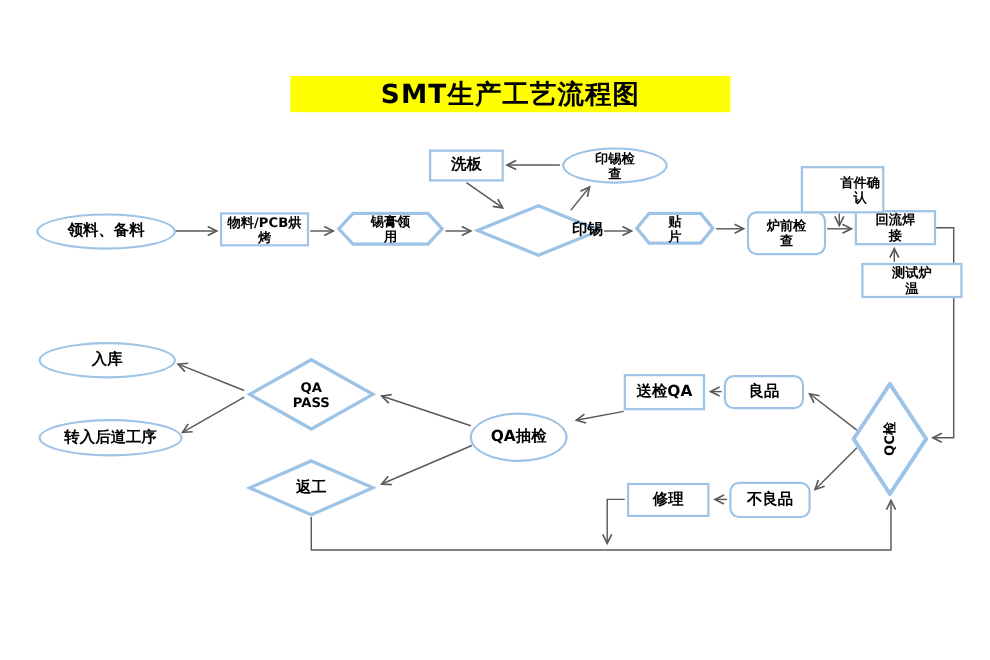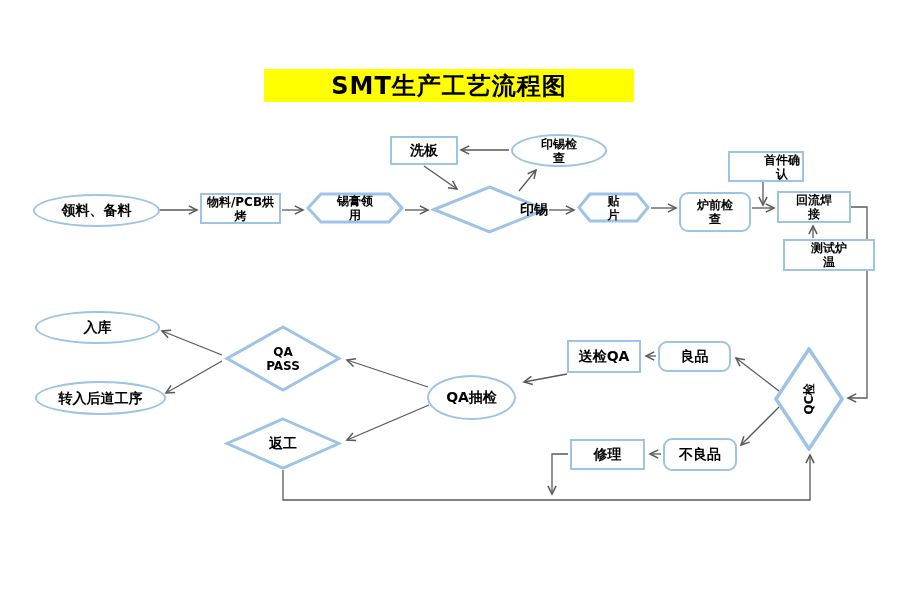--- a/index.html
+++ b/index.html
@@ -1,21 +1,21 @@
 <!DOCTYPE html>
 <html><head>
 <meta charset="utf-8">
 <style>
   html,body{margin:0;padding:0;}
   body{font-family:"DejaVu Sans","Liberation Sans",sans-serif;background:#ffffff;}
   #canvas{position:relative;width:900px;height:600px;background:#ffffff;overflow:hidden;}
 
   
   .title-band{
-    position:absolute;left:264px;top:69px;width:370px;height:33px;
+    position:absolute;left:264px;top:69px;width:400px;height:33px;
     background:#ffff00;display:flex;align-items:center;justify-content:center;
     font-size:24px;font-weight:bold;color:#000;letter-spacing:1px;
   }
 
   
   .node{position:absolute;display:flex;align-items:center;justify-content:center;box-sizing:border-box;}
   .label{
     white-space:pre-line;text-align:center;color:#000;
     font-size:14px;line-height:15px;font-weight:bold;z-index:2;
   }
@@ -121,21 +121,21 @@
 
   <div class="node rect" style="left:390px;top:136px;width:68px;height:29px;">
     <span class="label">洗板</span>
   </div>
 
   <div class="node ellipse" style="left:511px;top:134px;width:96px;height:33px;">
     <span class="label small">印锡检
 查</span>
   </div>
 
-  <div class="node rect" style="left:728px;top:151px;width:76px;height:31px;padding-left:32px;">
+  <div class="node rect" style="left:728px;top:151px;width:76px;height:43px;padding-left:32px;">
     <span class="label small">首件确认</span>
   </div>
 
   <div class="node rect" style="left:783px;top:239px;width:92px;height:32px;">
     <span class="label small">测试炉
 温</span>
   </div>
 
   <div class="node" style="left:774px;top:347px;width:70px;height:104px;">
     <svg class="shape-svg" viewBox="0 0 70 104">

